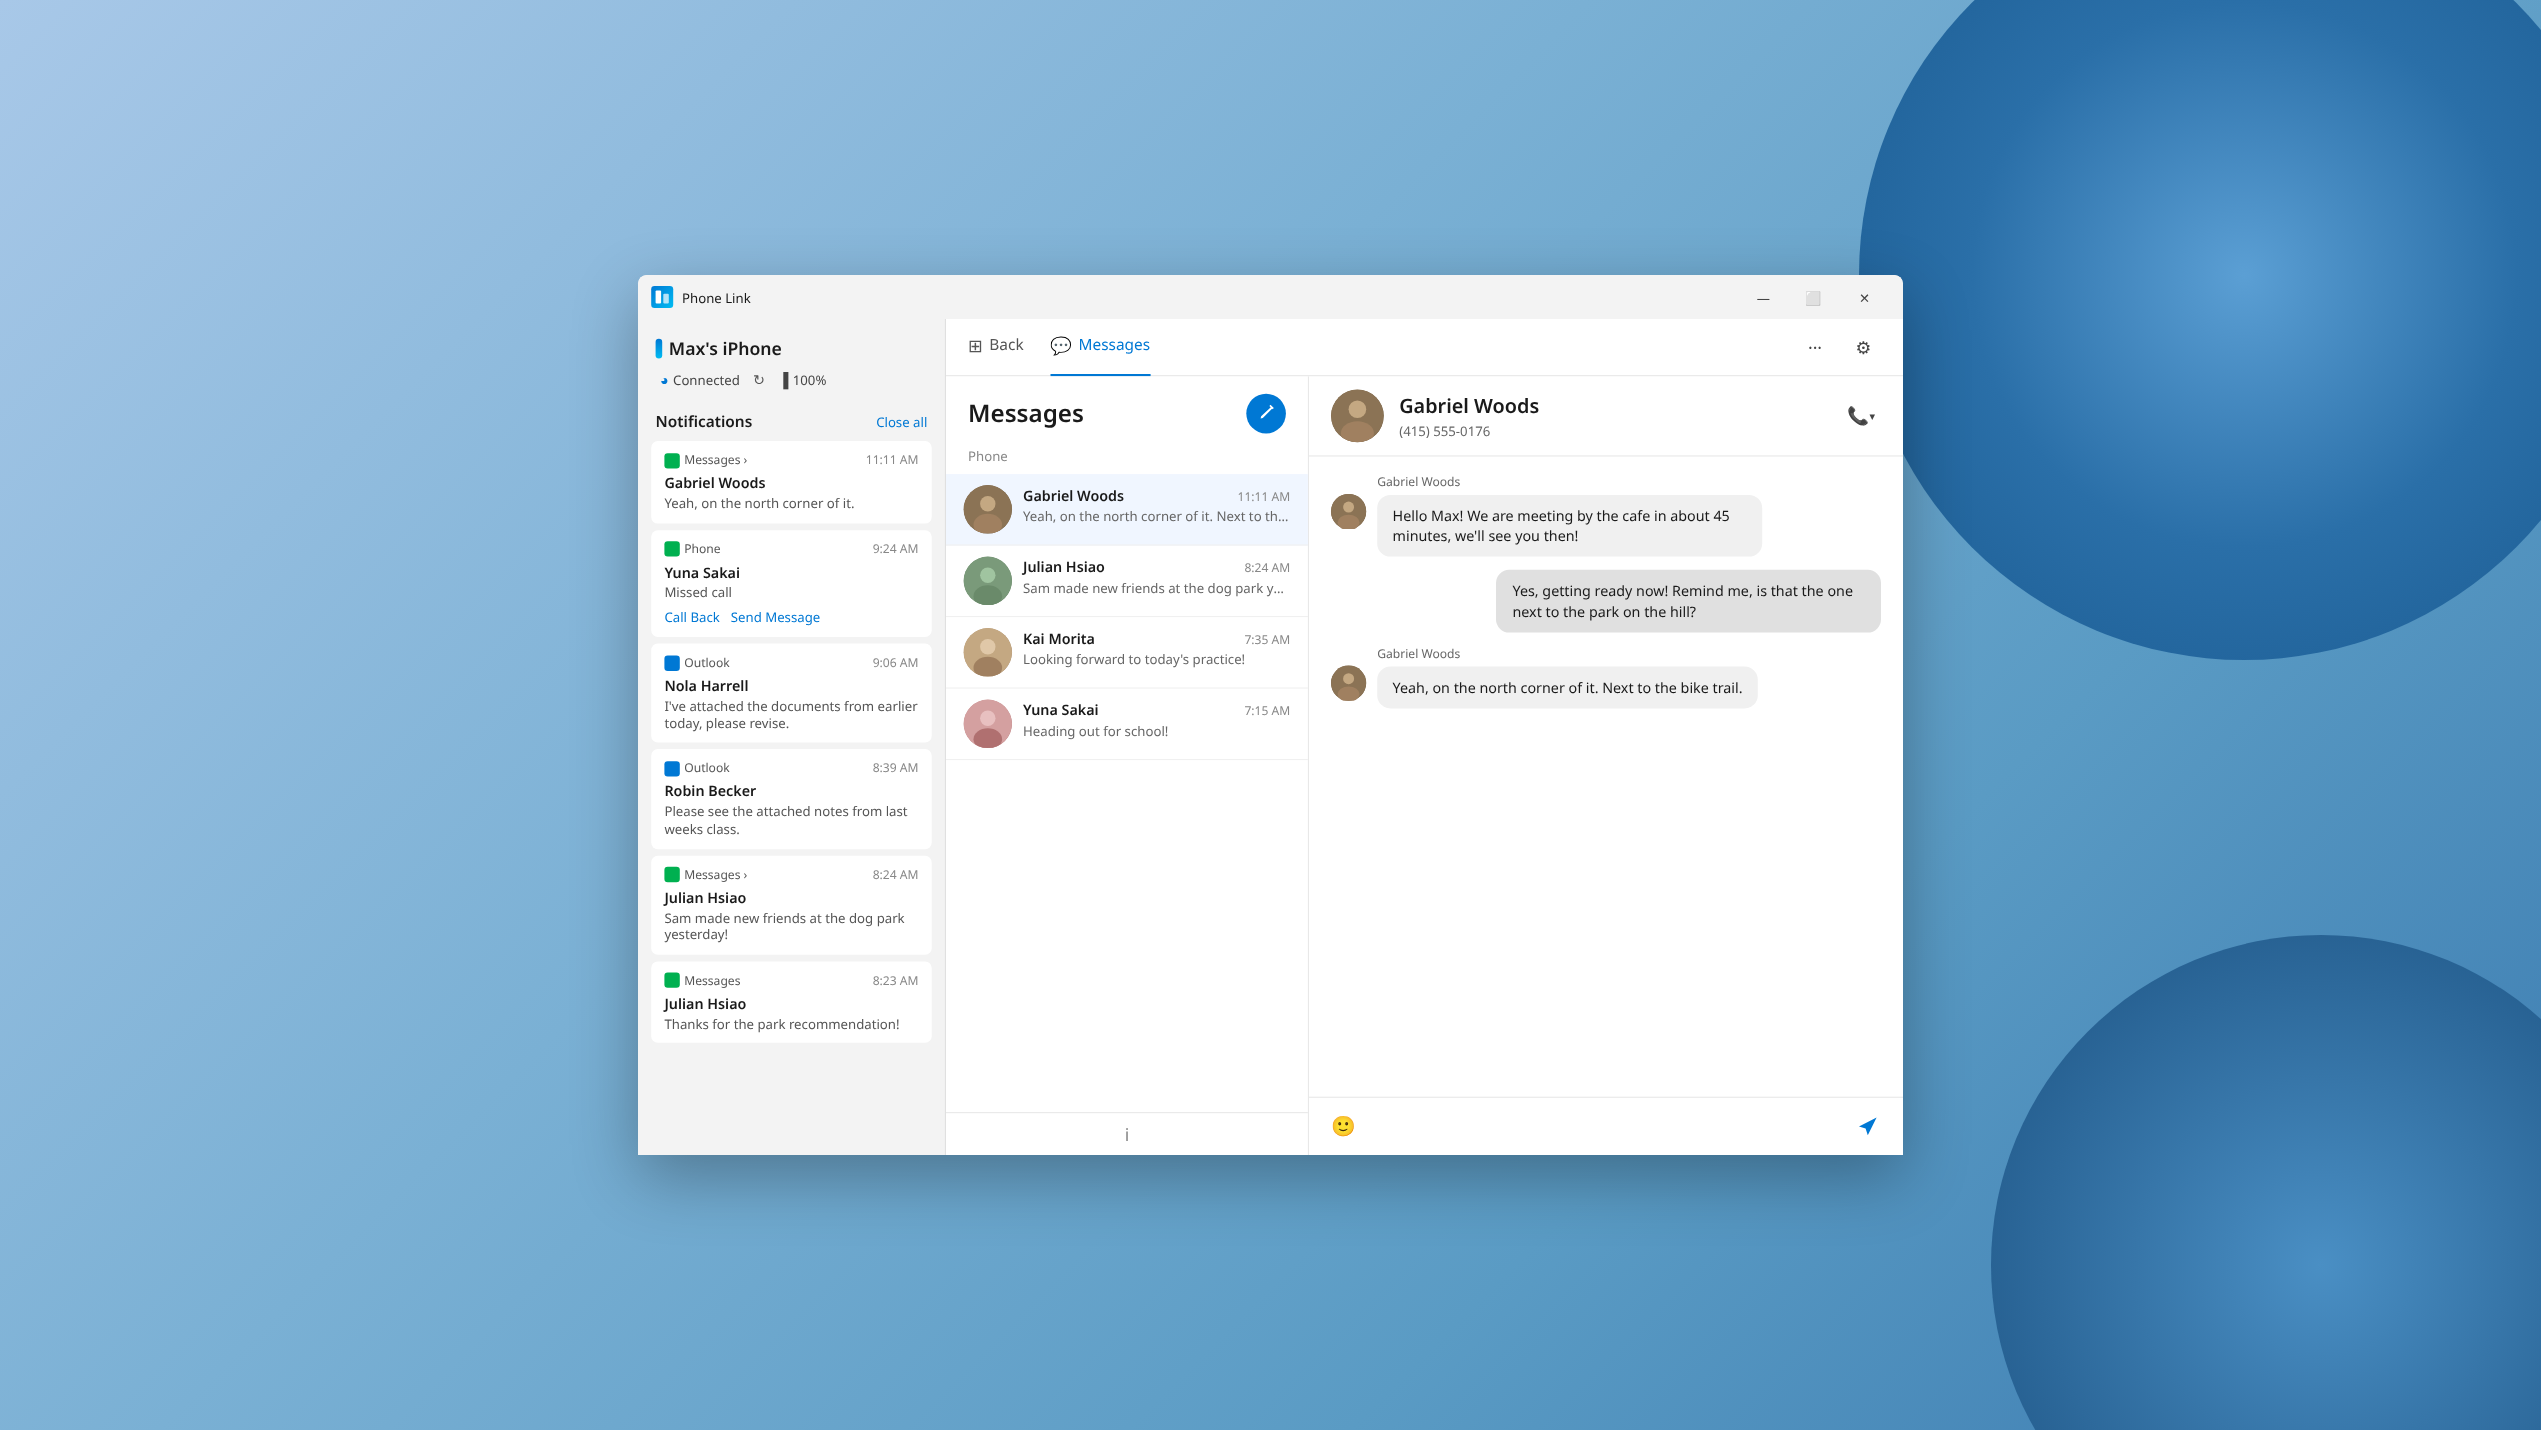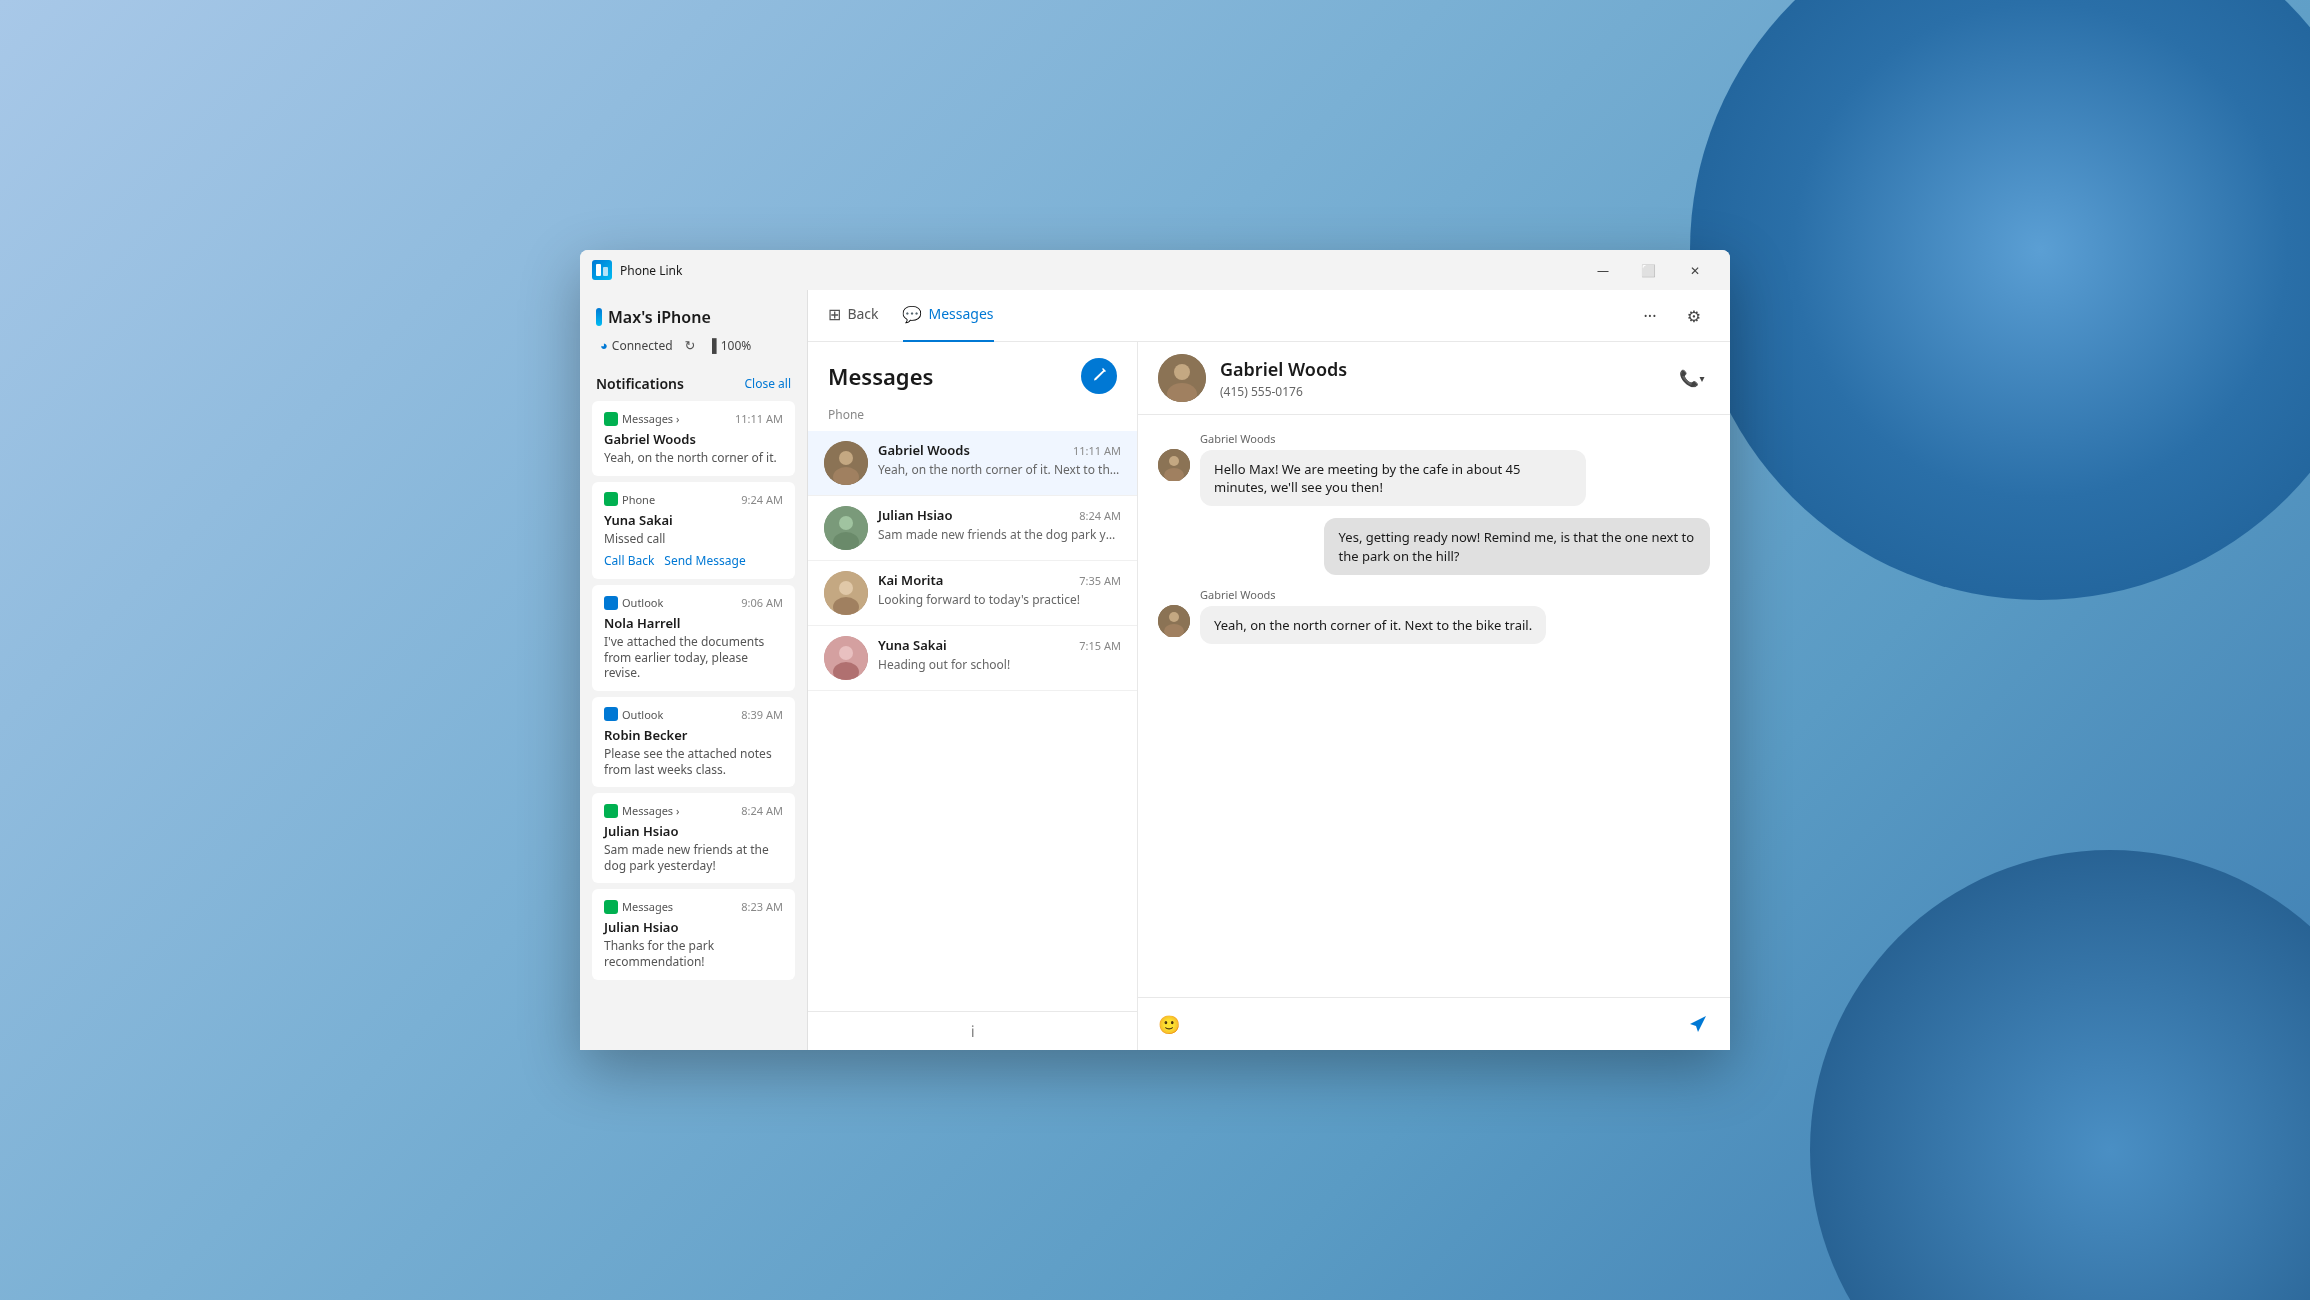--- a/index.html
+++ b/index.html
@@ -98,21 +98,21 @@
 
     
     .main-content {
       display: flex;
       flex: 1;
       overflow: hidden;
     }
 
     
     .sidebar {
-      width: 228px;
+      width: 280px;
       background: #f3f3f3;
       border-right: 1px solid #e0e0e0;
       display: flex;
       flex-direction: column;
       flex-shrink: 0;
     }
     .sidebar-header {
       padding: 16px 16px 8px;
     }
     .device-name {

